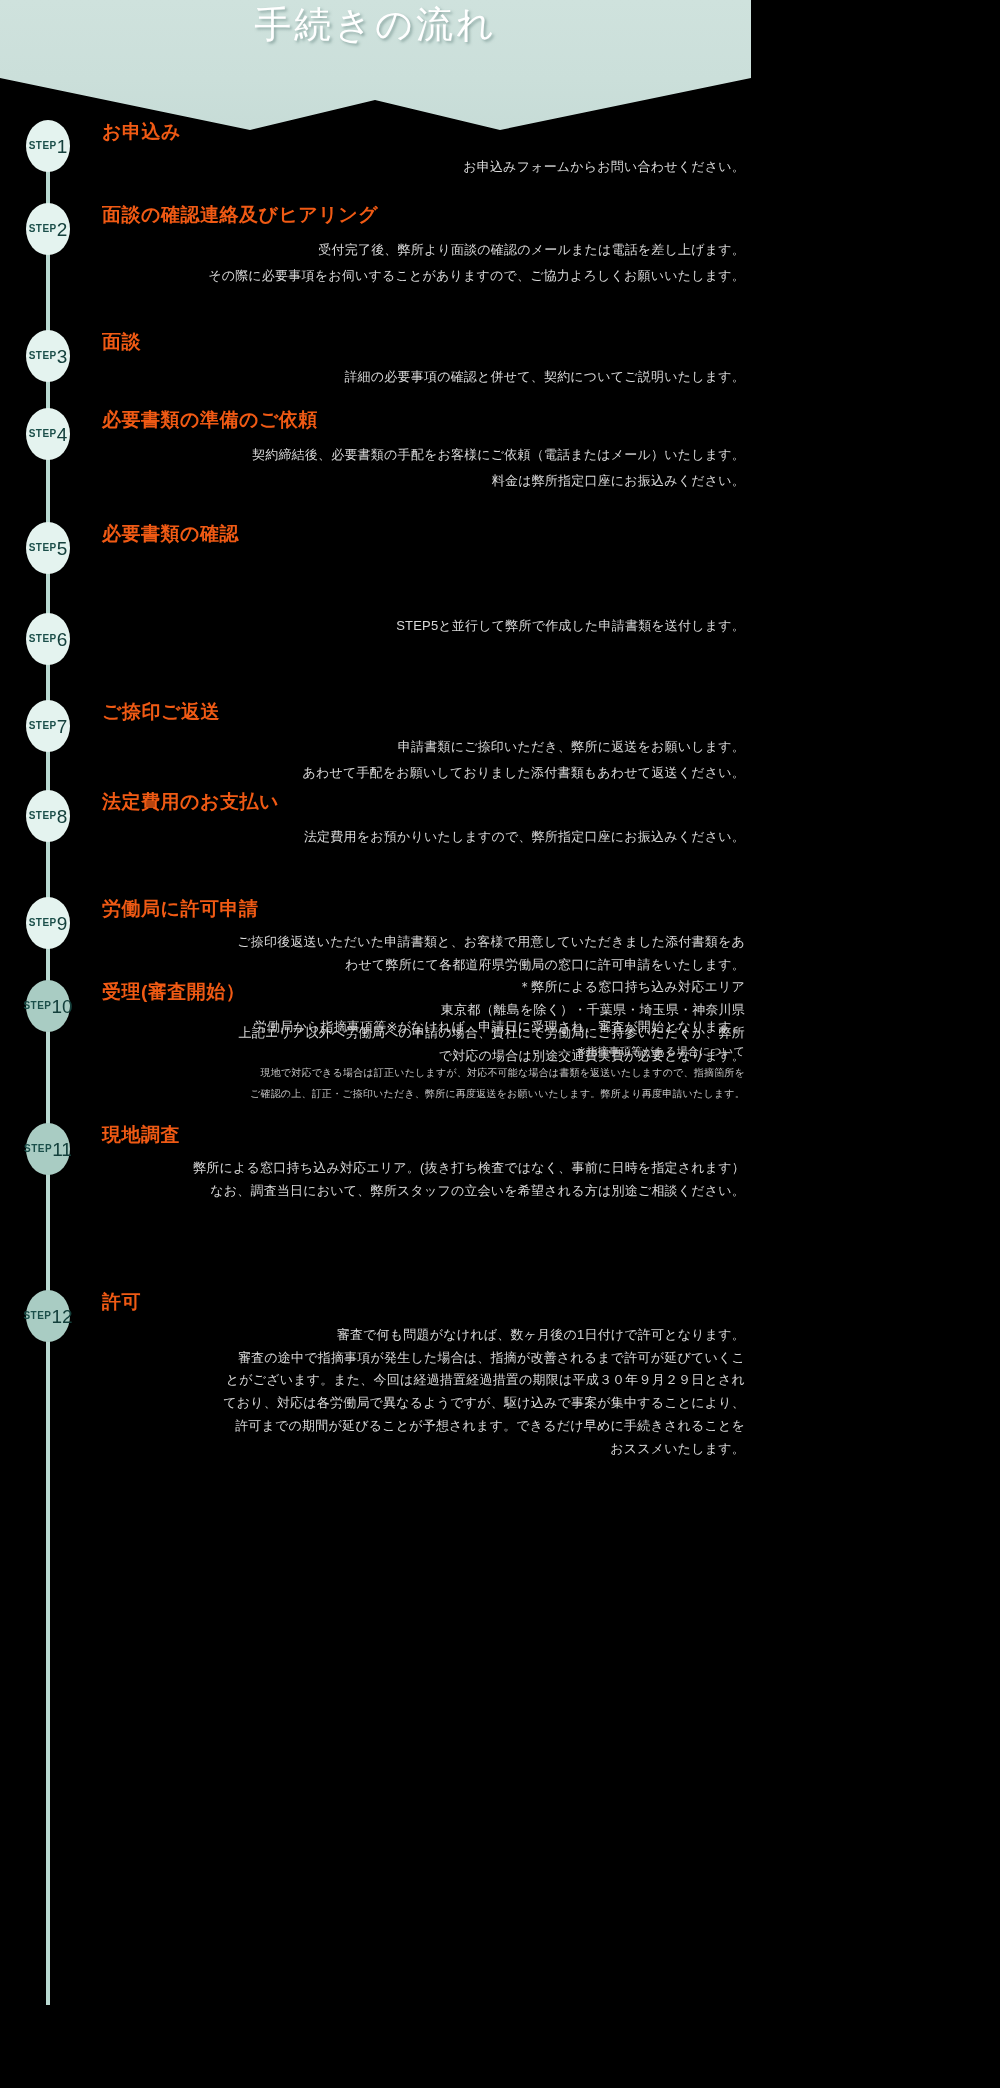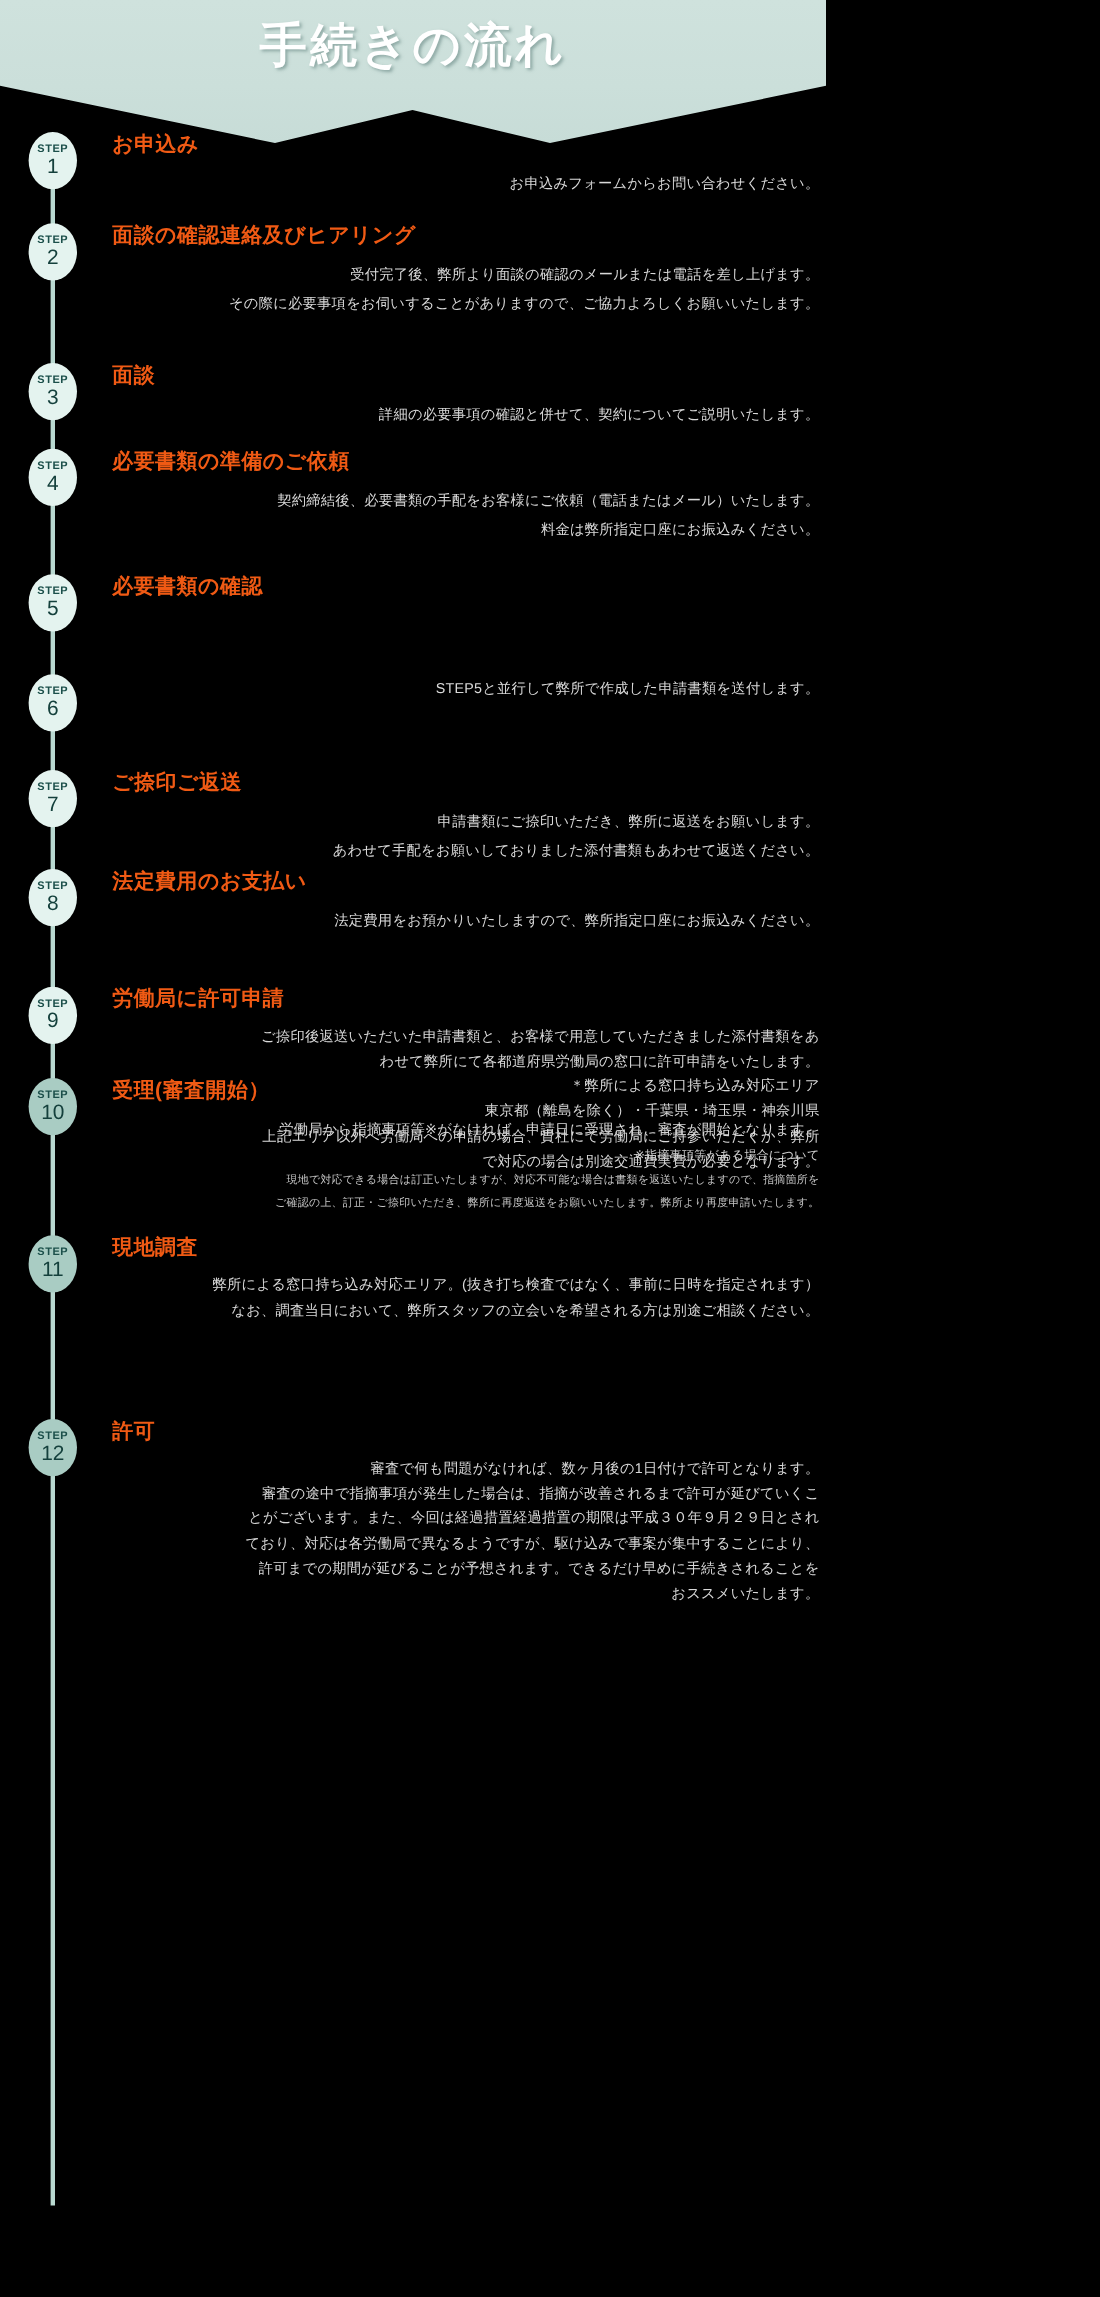--- a/index.html
+++ b/index.html
@@ -23,24 +23,24 @@
     height: 130px;
     background: linear-gradient(180deg, #cfe2dd 0%, #cbdfda 60%, #c7dcd7 100%);
     
     clip-path: polygon(0 0, 751px 0, 751px 78px, 500px 130px, 375px 100px, 250px 130px, 0 78px);
     overflow: hidden;
   }
   .header-title {
     position: absolute;
     left: 0;
     right: 0;
-    top: 12px;
+    top: 0;
     text-align: center;
-    font-size: 43px;
-    font-weight: 700;
+    font-size: 37px;
+    font-weight: 400;
     letter-spacing: 3px;
     color: #ffffff;
     text-shadow: 2px 2px 3px rgba(120,150,145,0.75);
     white-space: nowrap;
   }
 
   
   .timeline {
     position: absolute;
     left: 0;
@@ -64,21 +64,21 @@
 
   .step-badge {
     position: relative;
     flex: 0 0 auto;
     width: 44px;
     height: 52px;
     margin-left: 26px;
     border-radius: 50%;
     background: #e4f3ef;
     display: flex;
-    flex-direction: column;
+    flex-direction: row;
     align-items: center;
     justify-content: center;
     z-index: 2;
     box-sizing: border-box;
   }
   .step-badge.sb-dark {
     background: #a9ccc3;
   }
   .step-badge .sb-word {
     font-size: 10px;

